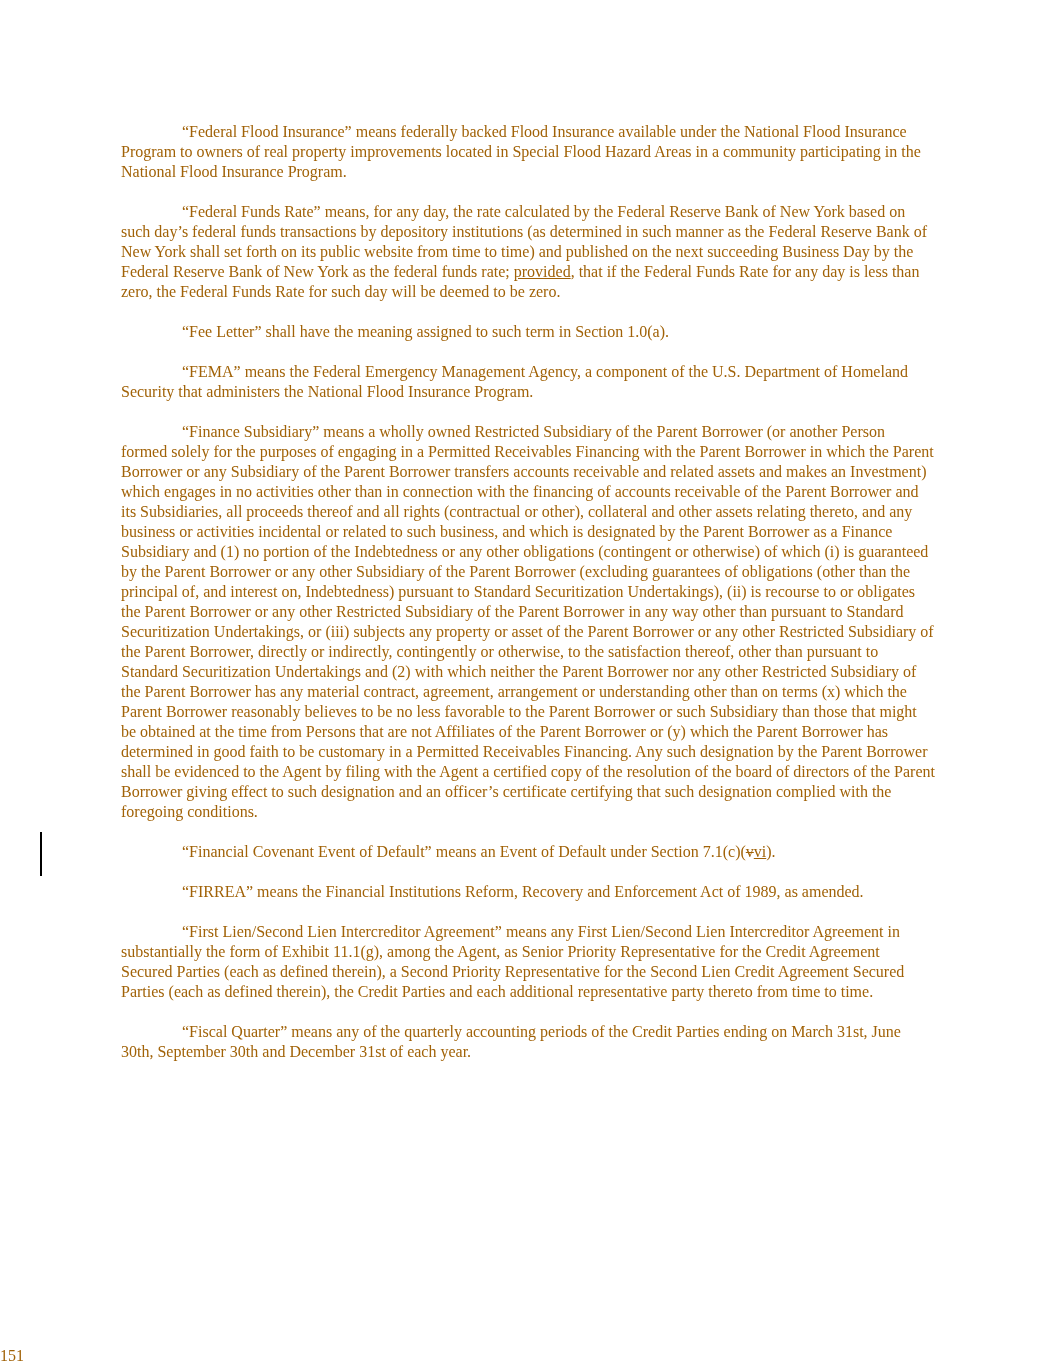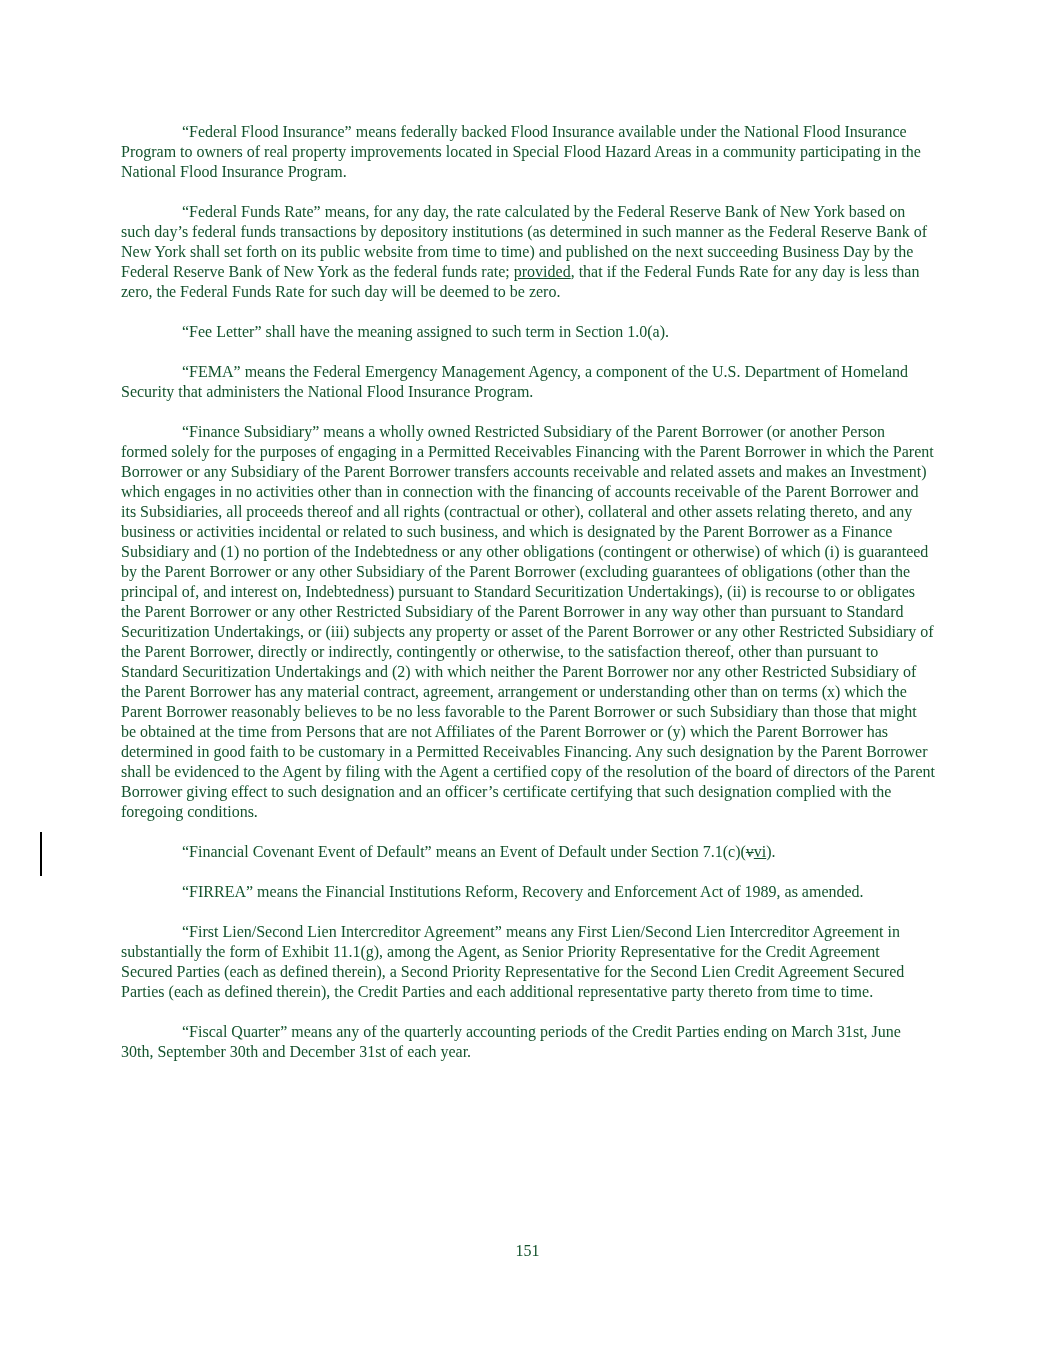--- a/index.html
+++ b/index.html
@@ -2,21 +2,21 @@
 <html><head>
 <meta charset="utf-8">
 <style>
   * { margin: 0; padding: 0; box-sizing: border-box; }
   html, body { background: #ffffff; }
   .page {
     position: relative;
     width: 1055px;
     height: 1365px;
     background: #ffffff;
-    color: #14532d;
+    color: #a16207;
     font-family: "Liberation Serif", "DejaVu Serif", serif;
     font-size: 16px;
     line-height: 20px;
     overflow: hidden;
   }
   .content {
     padding: 122px 120px 0 121px;
   }
   .para {
     position: relative;
@@ -30,24 +30,24 @@
     left: -81px;
     top: -10px;
     width: 2px;
     height: 44px;
     background: #000000;
   }
   .u { text-decoration: underline; text-align: center; }
   .s { text-decoration: line-through; }
   .page-number {
     position: absolute;
-    top: 1241px;
+    top: 1346px;
     left: 0;
     width: 100%;
-    text-align: center;
+    text-align: left;
   }
 </style>
 </head>
 <body>
 
 <div class="page">
   <div class="content">
       <p class="para"><span>“Federal Flood Insurance” means federally backed Flood Insurance available under the National Flood Insurance Program to owners of real property improvements located in Special Flood Hazard Areas in a community participating in the National Flood Insurance Program.</span></p>
       <p class="para"><span>“Federal Funds Rate” means, for any day, the rate calculated by the Federal Reserve Bank of New York based on such day’s federal funds transactions by depository institutions (as determined in such manner as the Federal Reserve Bank of New York shall set forth on its public website from time to time) and published on the next succeeding Business Day by the Federal Reserve Bank of New York as the federal funds rate; </span><span class="u">provided</span><span>, that if the Federal Funds Rate for any day is less than zero, the Federal Funds Rate for such day will be deemed to be zero.</span></p>
       <p class="para"><span>“Fee Letter” shall have the meaning assigned to such term in Section 1.0(a).</span></p>

